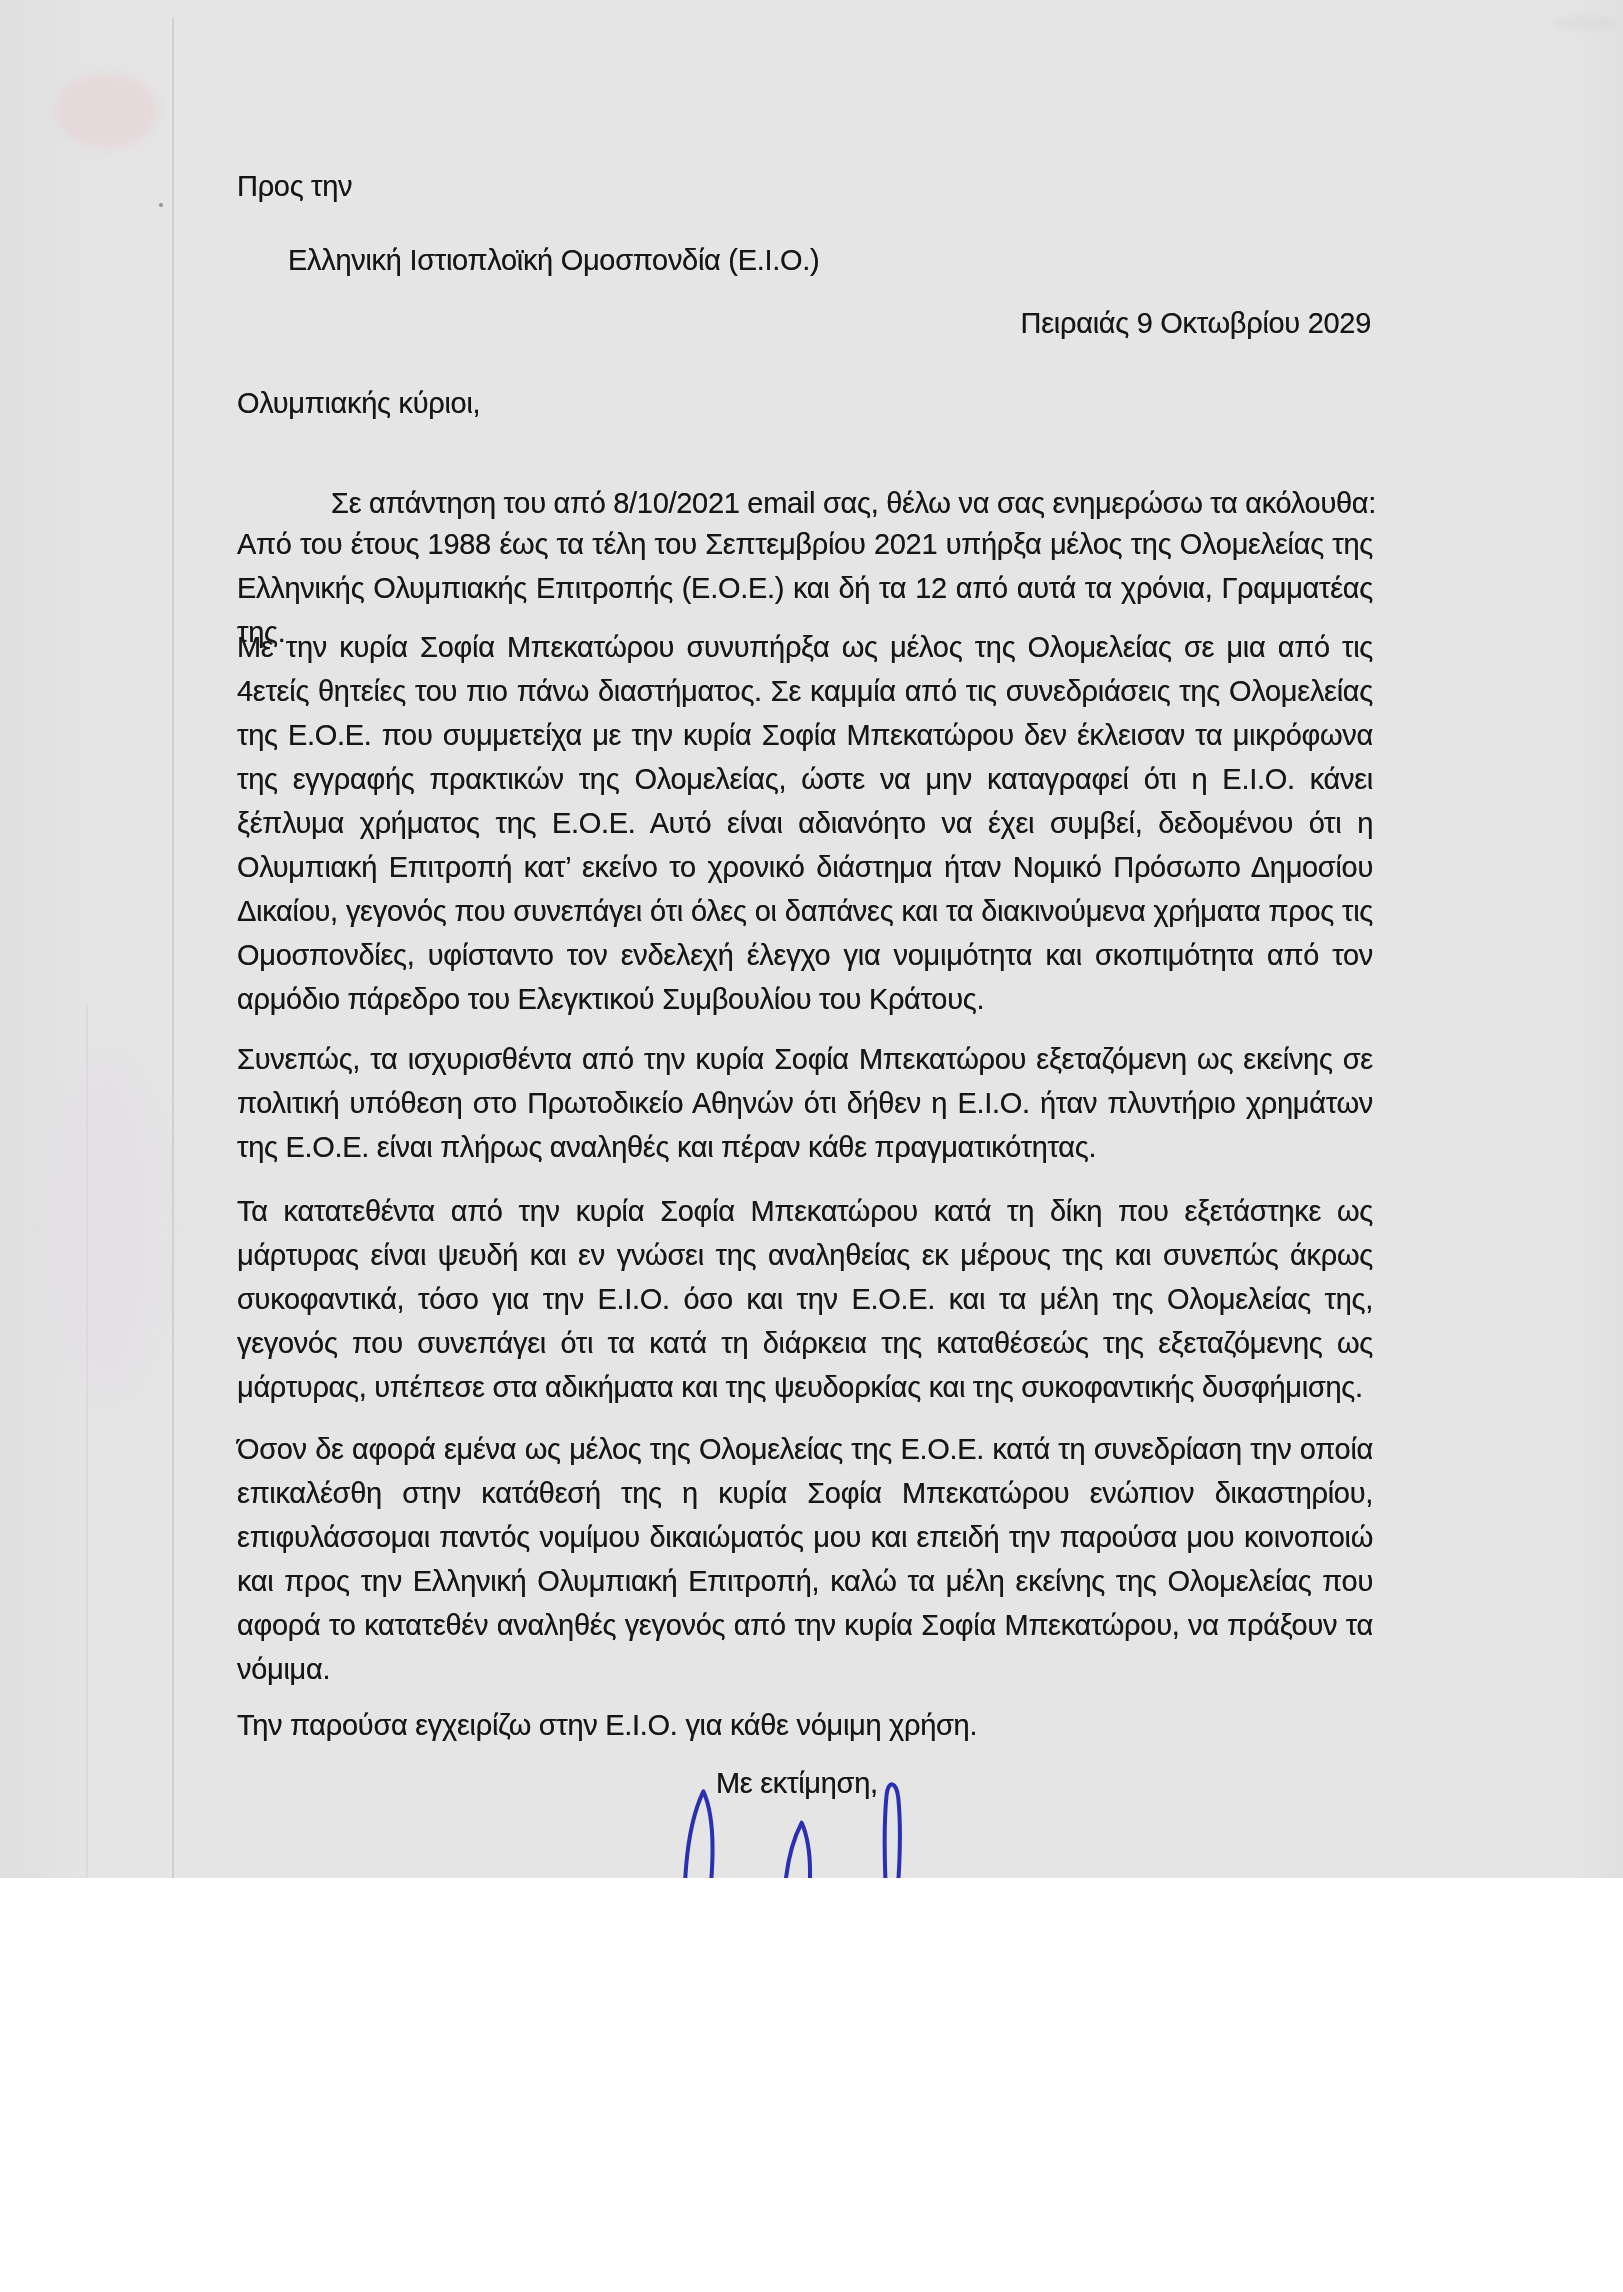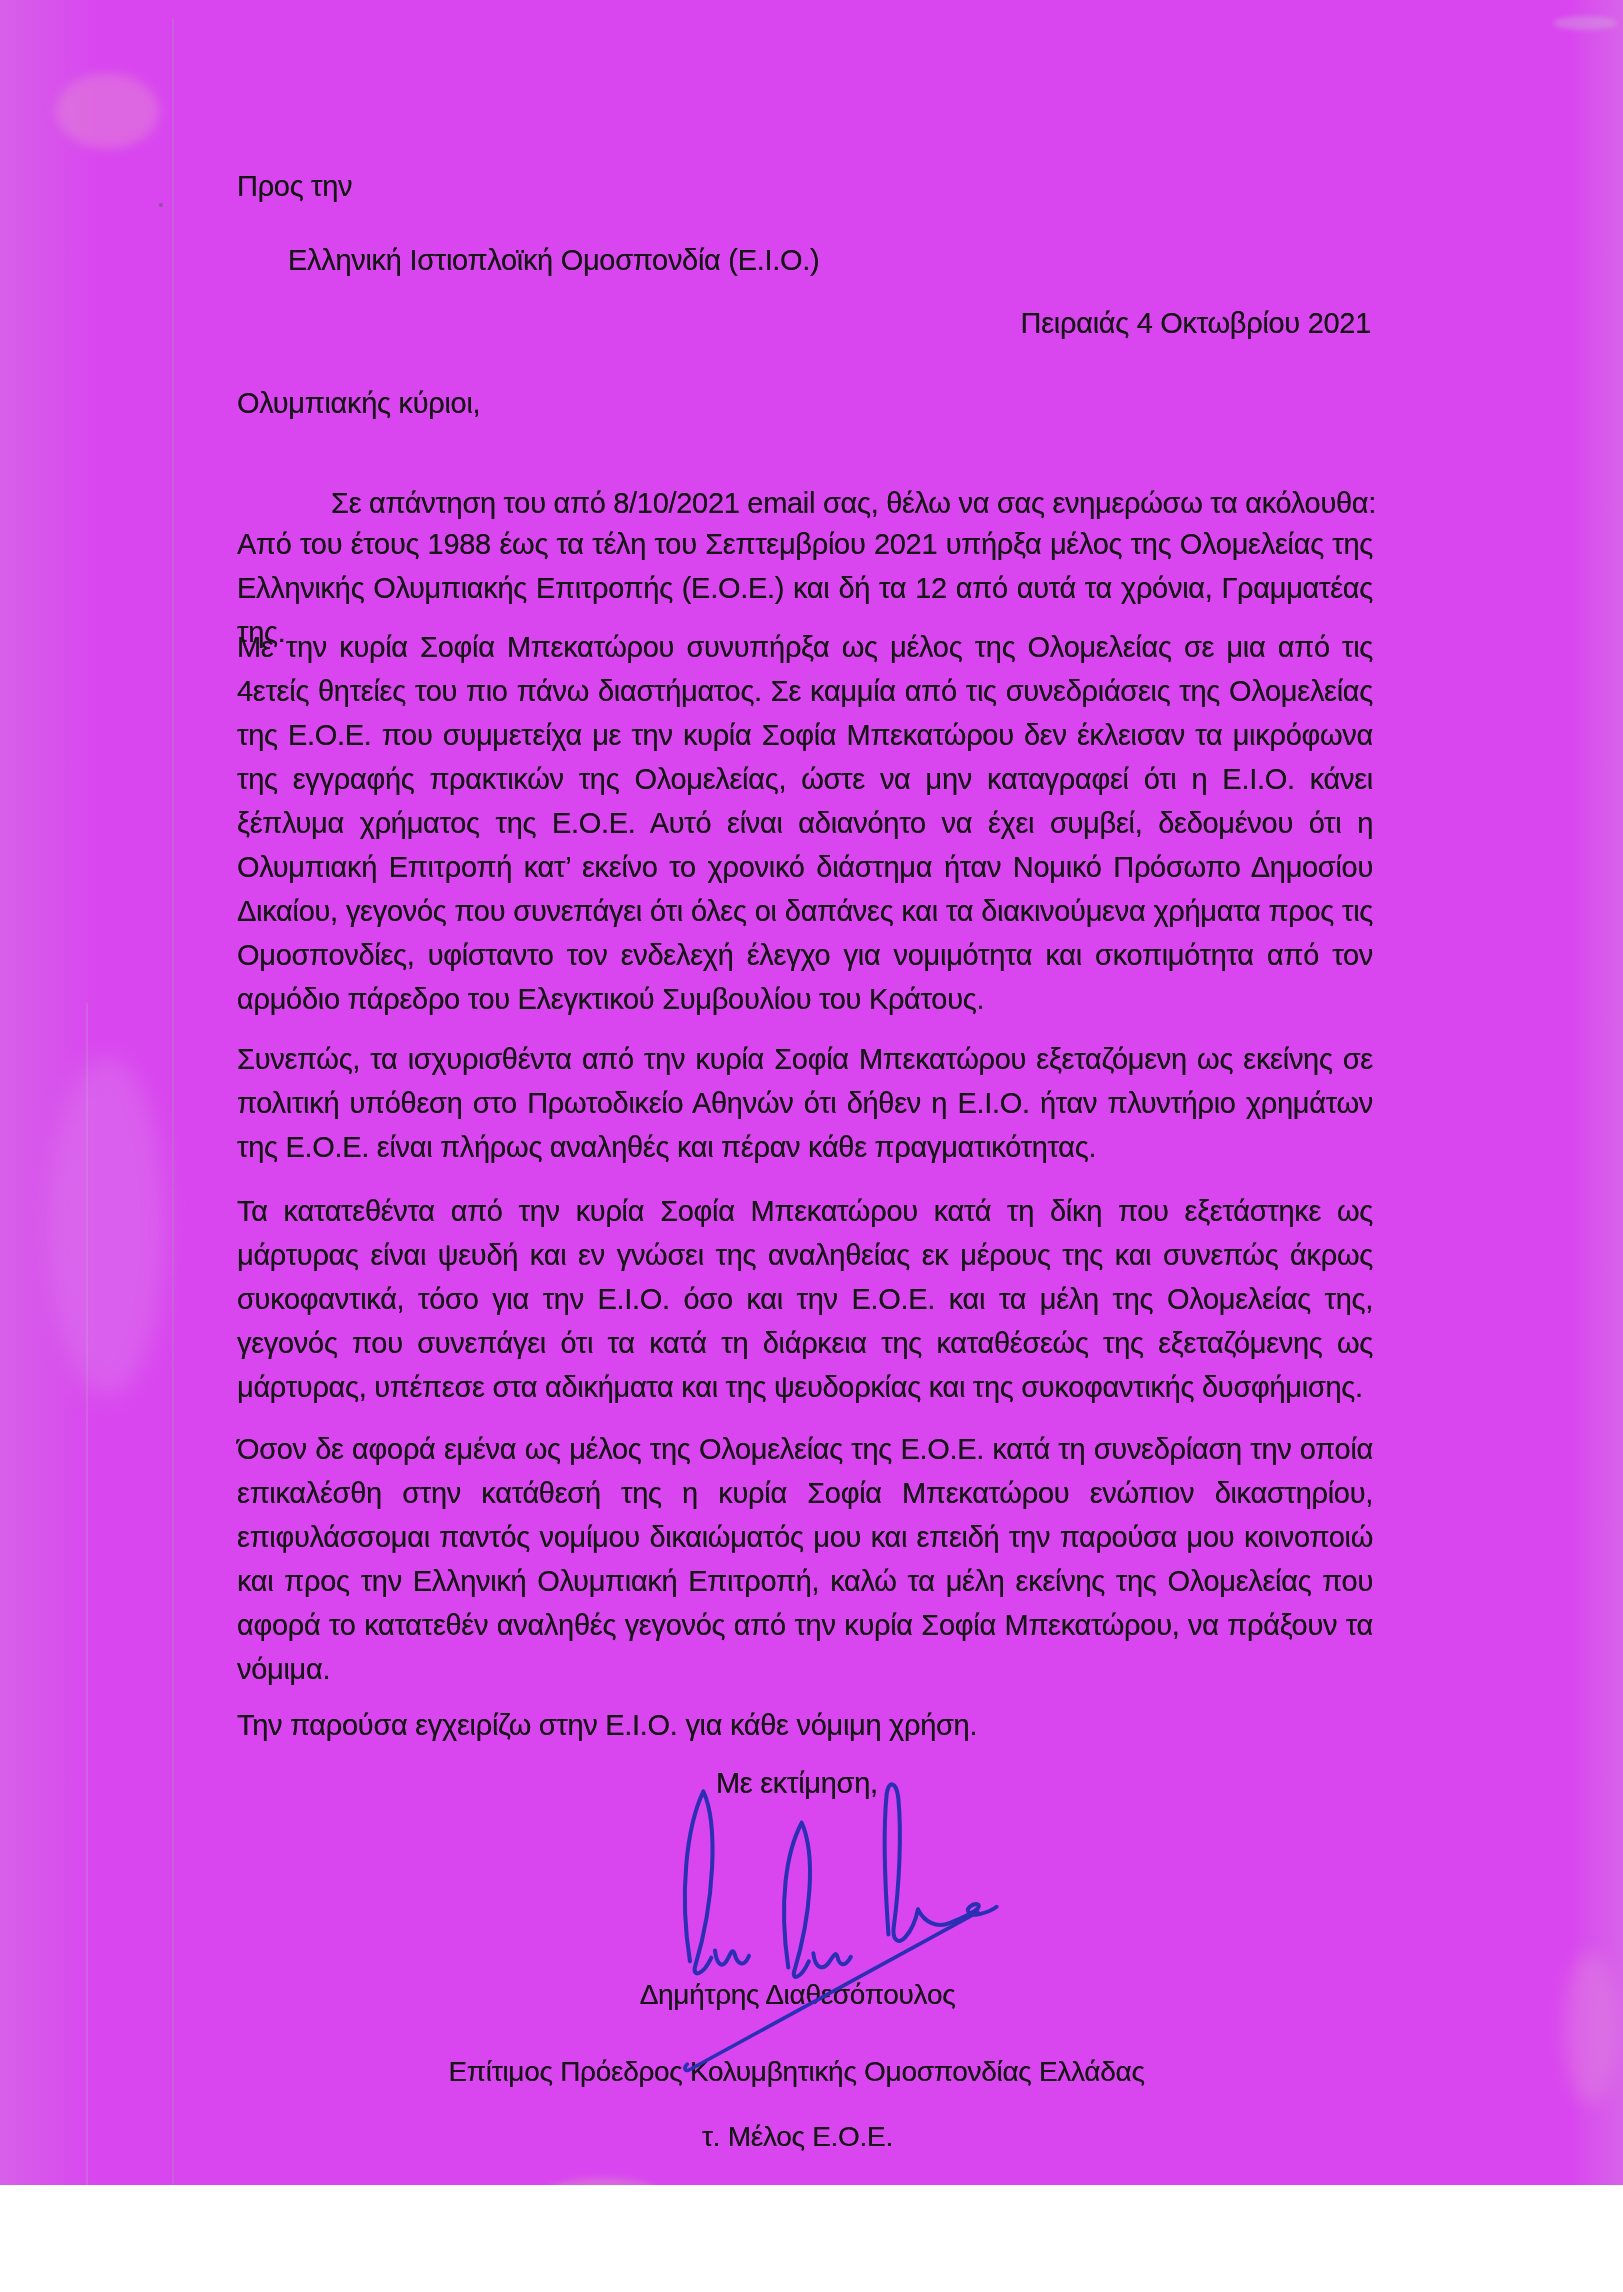--- a/index.html
+++ b/index.html
@@ -4,22 +4,22 @@
 <title>Scanned letter</title>
 <style>
   html, body {
     margin: 0;
     padding: 0;
     background: #ffffff;
   }
   .page {
     position: relative;
     width: 1624px;
-    height: 2185px;
-    background: #d946ef;
+    height: 1878px;
+    background: #e5e5e5;
     overflow: hidden;
     font-family: "Liberation Sans", "DejaVu Sans", sans-serif;
     color: #161616;
   }
   .txt {
     position: absolute;
     font-size: 29px;
     line-height: 44px;
     letter-spacing: -0.3px;
     text-shadow: 0 0 0.4px rgba(10,10,10,0.65);
@@ -100,21 +100,21 @@
   <div class="crease" style="left:86px; top:1003px; height:1272px; background:rgba(190,180,200,0.22);"></div>
   <div class="smudge" style="left:56px; top:73px; width:103px; height:76px; background:rgba(232,185,195,0.28);"></div>
   <div class="smudge" style="left:49px; top:1057px; width:116px; height:340px; background:rgba(228,212,235,0.18); filter:blur(12.5px);"></div>
   <div class="smudge" style="left:1563px; top:1952px; width:54px; height:152px; background:rgba(233,195,205,0.22); filter:blur(9px);"></div>
   <div class="smudge" style="left:545px; top:2178px; width:116px; height:34px; background:rgba(226,178,190,0.30); filter:blur(3.6px);"></div>
   <div class="smudge" style="left:1554px; top:16px; width:63px; height:14.3px; background:rgba(210,205,212,0.30); filter:blur(2.7px);"></div>
   <div class="speck" style="left:159px; top:203px; width:3.6px; height:3.6px; background:rgba(90,90,95,0.55);"></div>
 
   <div class="txt" style="left:237px; top:164px;">Προς την</div>
   <div class="txt" style="left:253px; top:238px;margin-left:35px;">Ελληνική Ιστιοπλοϊκή Ομοσπονδία (Ε.Ι.Ο.)</div>
-  <div class="dateline">Πειραιάς 4 Οκτωβρίου 2021</div>
+  <div class="dateline">Πειραιάς 9 Οκτωβρίου 2029</div>
   <div class="txt" style="left:237px; top:381px;">Ολυμπιακής κύριοι,</div>
 
   <div class="para indent noj" style="top:450px; width:1164px; white-space:nowrap;">Σε απάντηση του από 8/10/2021 email σας, θέλω να σας ενημερώσω τα ακόλουθα:</div>
   <div class="para" style="top:522px;">Από του έτους 1988 έως τα τέλη του Σεπτεμβρίου 2021 υπήρξα μέλος της Ολομελείας της Ελληνικής Ολυμπιακής Επιτροπής (Ε.Ο.Ε.) και δή τα 12 από αυτά τα χρόνια, Γραμματέας της.</div>
   <div class="para" style="top:625px;">Με την κυρία Σοφία Μπεκατώρου συνυπήρξα ως μέλος της Ολομελείας σε μια από τις 4ετείς θητείες του πιο πάνω διαστήματος. Σε καμμία από τις συνεδριάσεις της Ολομελείας της Ε.Ο.Ε. που συμμετείχα με την κυρία Σοφία Μπεκατώρου δεν έκλεισαν τα μικρόφωνα της εγγραφής πρακτικών της Ολομελείας, ώστε να μην καταγραφεί ότι η Ε.Ι.Ο. κάνει ξέπλυμα χρήματος της Ε.Ο.Ε. Αυτό είναι αδιανόητο να έχει συμβεί, δεδομένου ότι η Ολυμπιακή Επιτροπή κατ’ εκείνο το χρονικό διάστημα ήταν Νομικό Πρόσωπο Δημοσίου Δικαίου, γεγονός που συνεπάγει ότι όλες οι δαπάνες και τα διακινούμενα χρήματα προς τις Ομοσπονδίες, υφίσταντο τον ενδελεχή έλεγχο για νομιμότητα και σκοπιμότητα από τον αρμόδιο πάρεδρο του Ελεγκτικού Συμβουλίου του Κράτους.</div>
   <div class="para" style="top:1037px;">Συνεπώς, τα ισχυρισθέντα από την κυρία Σοφία Μπεκατώρου εξεταζόμενη ως εκείνης σε πολιτική υπόθεση στο Πρωτοδικείο Αθηνών ότι δήθεν η Ε.Ι.Ο. ήταν πλυντήριο χρημάτων της Ε.Ο.Ε. είναι πλήρως αναληθές και πέραν κάθε πραγματικότητας.</div>
   <div class="para" style="top:1189px;">Τα κατατεθέντα από την κυρία Σοφία Μπεκατώρου κατά τη δίκη που εξετάστηκε ως μάρτυρας είναι ψευδή και εν γνώσει της αναληθείας εκ μέρους της και συνεπώς άκρως συκοφαντικά, τόσο για την Ε.Ι.Ο. όσο και την Ε.Ο.Ε. και τα μέλη της Ολομελείας της, γεγονός που συνεπάγει ότι τα κατά τη διάρκεια της καταθέσεώς της εξεταζόμενης ως μάρτυρας, υπέπεσε στα αδικήματα και της ψευδορκίας και της συκοφαντικής δυσφήμισης.</div>
   <div class="para" style="top:1427px;">Όσον δε αφορά εμένα ως μέλος της Ολομελείας της Ε.Ο.Ε. κατά τη συνεδρίαση την οποία επικαλέσθη στην κατάθεσή της η κυρία Σοφία Μπεκατώρου ενώπιον δικαστηρίου, επιφυλάσσομαι παντός νομίμου δικαιώματός μου και επειδή την παρούσα μου κοινοποιώ και προς την Ελληνική Ολυμπιακή Επιτροπή, καλώ τα μέλη εκείνης της Ολομελείας που αφορά το κατατεθέν αναληθές γεγονός από την κυρία Σοφία Μπεκατώρου, να πράξουν τα νόμιμα.</div>
   <div class="para noj" style="top:1703px;">Την παρούσα εγχειρίζω στην Ε.Ι.Ο. για κάθε νόμιμη χρήση.</div>
 

